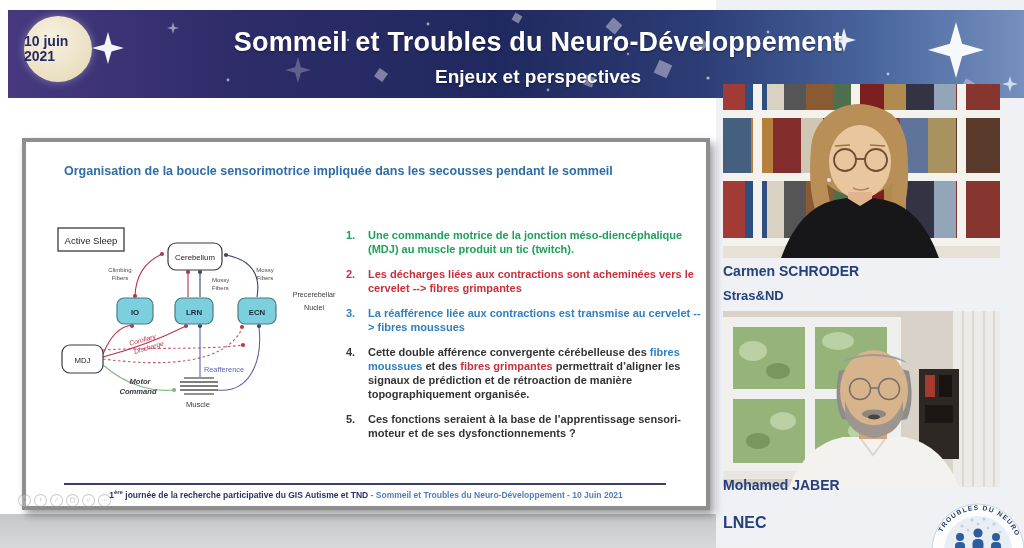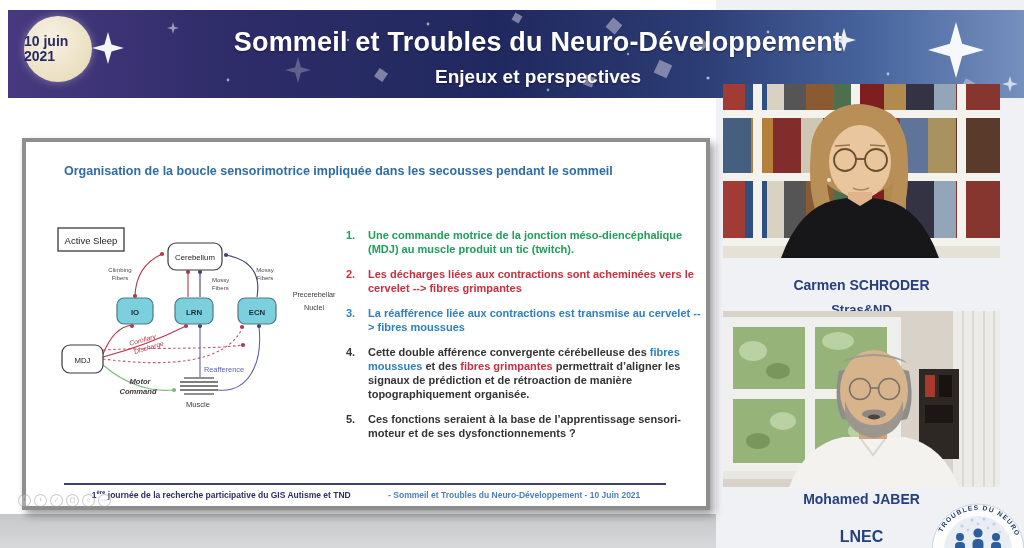--- a/index.html
+++ b/index.html
@@ -47,21 +47,21 @@
   svg text{font-family:"Liberation Sans",sans-serif;}
 
   
   .toolbar{left:18px;top:494px;height:14px;display:flex;gap:3px;}
   .tbtn{width:11px;height:11px;border-radius:50%;border:1px solid rgba(110,110,110,.38);
         color:rgba(100,100,100,.55);font-size:6.5px;line-height:10px;text-align:center;
         background:rgba(255,255,255,.25);cursor:pointer;}
 
   
   .video{overflow:hidden;background:#888;}
-  .pname{color:#26407e;font-weight:bold;text-align:center;width:277px;left:723px;margin-top:14px;}
+  .pname{color:#26407e;font-weight:bold;text-align:left;width:277px;left:723px;}
 
   
   .corner-logo{left:932px;top:492px;width:92px;height:56px;}
 </style>
 </head>
 <body>
 
 <div class="stage">
 
   <div class="abs right-panel"></div>
@@ -205,21 +205,21 @@
           </span>
         </div>
         <div class="pt">
           <span class="num" style="color: rgb(51, 51, 51);">5.</span>
           <span class="txt"><span style="color: rgb(51, 51, 51); margin-top: 28px;">Ces fonctions seraient à la base de l’apprentissage sensori-moteur et de ses dysfonctionnements ?</span></span>
         </div>
       </div>
 
       <div class="slide-footline"></div>
       <div class="slide-footer">
-        <span style="color: rgb(42, 49, 104);"><span>1</span><sup>ère</sup><span> journée de la recherche participative du GIS Autisme et TND</span></span><span style="color: rgb(77, 127, 192); padding-left: 35px;"> - Sommeil et Troubles du Neuro-Développement - 10 Juin 2021</span>
+        <span style="color: rgb(42, 49, 104);"><span>1</span><sup>ère</sup><span> journée de la recherche participative du GIS Autisme et TND</span></span><span style="color: rgb(77, 127, 192);"> - Sommeil et Troubles du Neuro-Développement - 10 Juin 2021</span>
       </div>
     </div>
   </div>
 
   <div class="abs toolbar">
     <div class="tbtn">‹</div>
     <div class="tbtn">›</div>
     <div class="tbtn">∕</div>
     <div class="tbtn">▢</div>
     <div class="tbtn">○</div>

